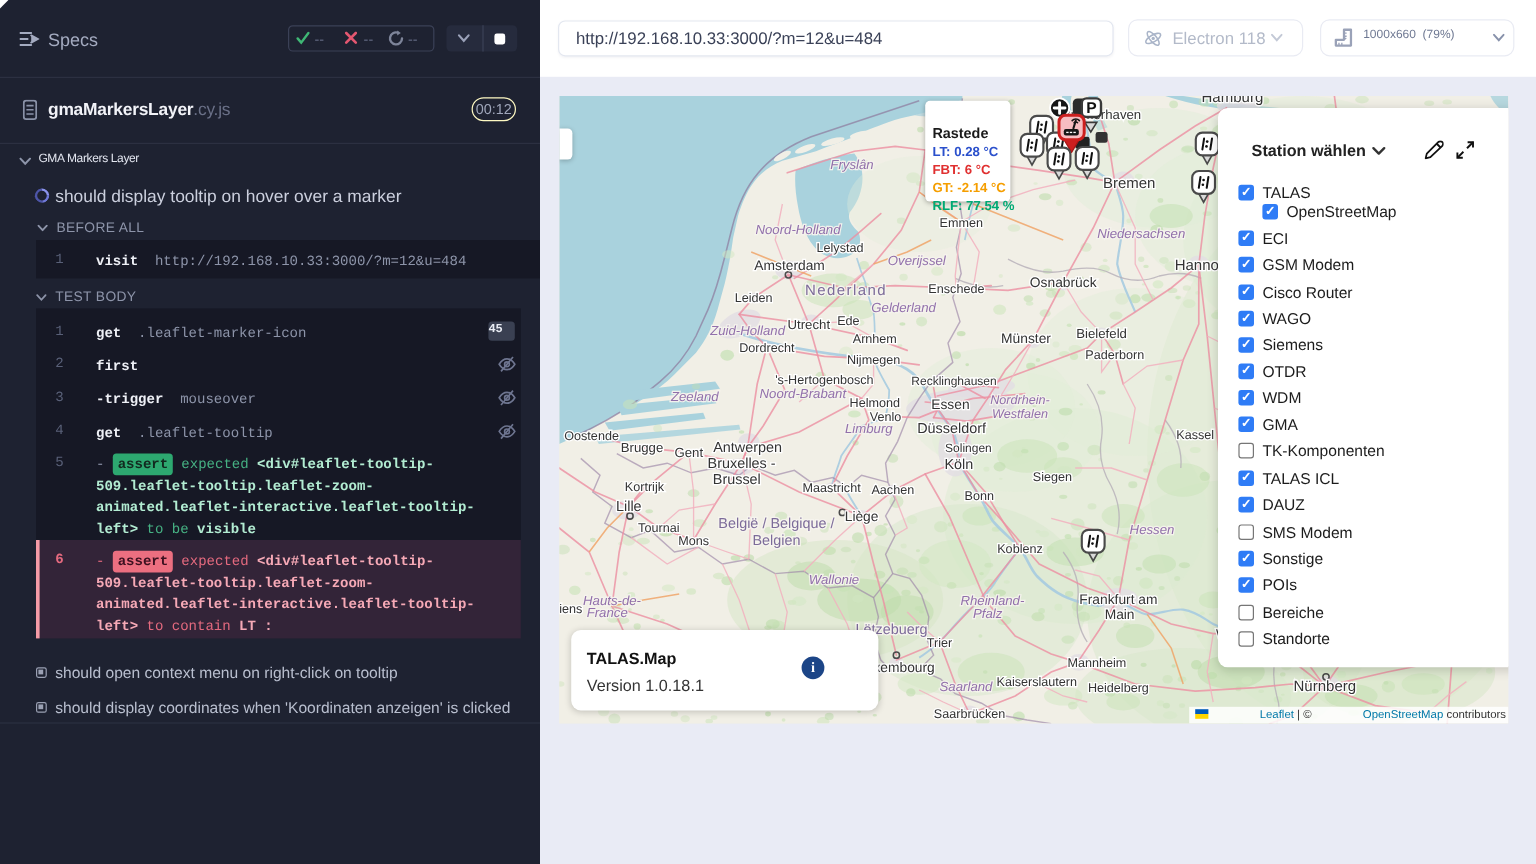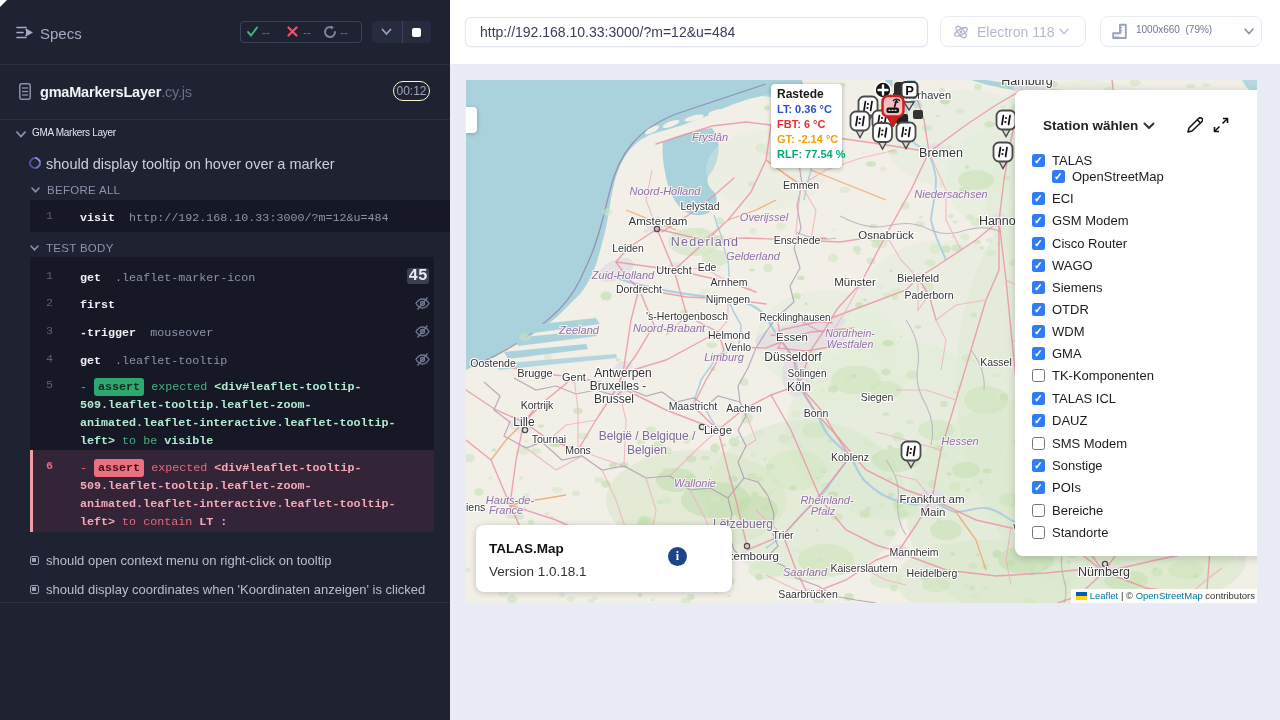--- a/index.html
+++ b/index.html
@@ -10,47 +10,47 @@
   #corner { position:absolute; left:0; top:0; width:0; height:0; border-left:7px solid #fff; border-bottom:7px solid transparent; }
   .divider { position:absolute; left:0; width:450px; height:1px; background:#2c3041; }
   
   #cmdblock1 { position:absolute; left:30px; top:200px; width:420px; height:32px; background:#161825; }
   #cmdblock2 { position:absolute; left:30px; top:257px; width:404px; height:193px; background:#161825; }
   #cmdblock3 { position:absolute; left:30px; top:450px; width:404px; height:82px; background:#332438; border-left:3px solid #f59ba6; }
   .lnum { position:absolute; font-family:"Liberation Mono",monospace; font-size:11.7px; color:#596078; text-align:right; width:20px; }
   .cmd  { position:absolute; font-family:"Liberation Mono",monospace; font-size:11.7px; line-height:18px; }
   .cw { color:#eef0f6; font-weight:bold; }
   .cg { color:#8d94a9; }
-  .badge45 { position:absolute; left:407px; top:268px; width:22px; height:16px; background:#3a4052; border-radius:3px; color:#e8ebf3; font-size:16px; font-weight:bold; text-align:center; line-height:16px; font-family:"Liberation Mono",monospace; }
+  .badge45 { position:absolute; left:407px; top:268px; width:22px; height:16px; background:#3a4052; border-radius:3px; color:#e8ebf3; font-size:10px; font-weight:bold; line-height:16px; font-family:"Liberation Mono",monospace; }
   .abadge { display:inline-block; border-radius:3px; padding:0 4px; font-weight:bold; }
   .g1 { color:#46b183; } .g2 { color:#b2ecd2; font-weight:bold; }
   .r1 { color:#e56a7f; } .r2 { color:#f6a9b6; font-weight:bold; }
   .eye { position:absolute; left:414px; width:17px; height:17px; }
   .pendbox { position:absolute; left:30px; width:9px; height:9px; border:1.5px solid #9ba1b4; border-radius:2px; }
   .pendbox::after { content:""; position:absolute; left:1.2px; top:1.2px; width:3.6px; height:3.6px; background:#9ba1b4; }
   .ptext { position:absolute; left:46px; font-size:13px; color:#b9bfcf; white-space:nowrap; }
   
   #topbar { position:absolute; left:450px; top:0; width:830px; height:64px; background:#fff; }
   #urlbox { position:absolute; left:15px; top:17px; width:463px; height:30px; border:1px solid #e3e7f0; border-radius:6px; box-shadow:0 1px 2px rgba(60,70,110,.06); font-size:14px; color:#3a4157; line-height:28px; padding-left:14px; background:#fff; }
   .tbtn { position:absolute; top:16px; height:31px; border:1px solid #e9ebf3; border-radius:8px; background:#fff; }
   
   #maparea { position:absolute; left:466px; top:80px; width:791px; height:523px; background:#f1efe6; overflow:hidden; }
   #searchbox { position:absolute; left:9px; top:9px; width:301px; height:43px; background:#fff; border-radius:4px; box-shadow:0 1px 5px rgba(0,0,0,.22); }
   #searchbox span { position:absolute; left:18px; top:23px; font-size:13.5px; color:#9aa0a8; }
-  #ltool { position:absolute; left:305px; top:4px; width:71px; height:84px; background:#fff; border-radius:4px; box-shadow:0 1px 4px rgba(0,0,0,.3); padding:3px 0 0 6px; font-size:11px; font-weight:bold; line-height:15px; white-space:nowrap; }
+  #ltool { position:absolute; left:305px; top:4px; width:71px; height:84px; background:#fff; border-radius:4px; box-shadow:0 1px 4px rgba(0,0,0,.3); padding:20px 0 0 6px; font-size:11px; font-weight:bold; line-height:15px; white-space:nowrap; }
   #ltool .tt { font-size:12px; color:#1a1a1a; }
   #panel { position:absolute; left:549px; top:10px; width:255px; height:466px; background:#fff; border-radius:8px; box-shadow:0 2px 10px rgba(0,0,0,.18); }
   .prow { position:absolute; height:16px; display:flex; align-items:center; }
   .cb { width:13px; height:13px; border-radius:2.5px; margin-right:7px; flex:none; }
   .cbc { background:#2f7cf6; color:#fff; font-size:10.5px; font-weight:bold; text-align:center; line-height:13px; }
   .cbu { background:#fff; border:1.5px solid #767676; }
   .plabel { font-size:13px; color:#1c1c1c; white-space:nowrap; }
   #vercard { position:absolute; left:10px; top:445px; width:256px; height:67px; background:#fff; border-radius:8px; box-shadow:0 1px 6px rgba(0,0,0,.2); }
   #attrib { position:absolute; right:0; top:509px; height:14px; background:rgba(255,255,255,.85); font-size:9.5px; color:#333; line-height:14px; padding:0 2px 0 5px; white-space:nowrap; }
-  #attrib a { color:#0078a8; text-decoration:none; }
+  #attrib a { color:#0078a8; text-decoration:none;margin-left:40px; }
   #leftctrl { position:absolute; left:0; top:27px; width:11px; height:26px; background:#fff; border-radius:0 4px 4px 0; box-shadow:0 1px 4px rgba(0,0,0,.25); }
 </style>
 </head>
 <body>
 
 <div id="sidebar">
   <div id="corner"></div>
 
   <svg class="abs" style="left:16px;top:25px" width="17" height="15" viewBox="0 0 17 15">
     <g stroke="#a4abc0" stroke-width="1.6" stroke-linecap="round" fill="none">
@@ -1120,21 +1120,21 @@
           <path d="M441,375.5 L442.4,366.5"></path>
           <path d="M447.6,375.5 L449,366.5"></path>
         </g>
 <circle cx="445" cy="369" r="1.1" fill="#111"></circle>
         <circle cx="444.4" cy="373" r="1.1" fill="#111"></circle>
       </g>
 </svg>
 <div id="leftctrl"></div>
 <div id="ltool">
   <span class="tt">Rastede</span><br>
-  <span style="color:#2b50cc">LT: 0.36 °C</span><br>
+  <span style="color:#2b50cc">LT: 0.28 °C</span><br>
   <span style="color:#e03030">FBT: 6 °C</span><br>
   <span style="color:#f59e00">GT: -2.14 °C</span><br>
   <span style="color:#00a974">RLF: 77.54 %</span>
 </div>
 <div id="panel">
   <div class="abs" style="left:28px;top:28px;font-size:13.5px;font-weight:600;color:#222">Station wählen</div>
   <svg class="abs" style="left:128px;top:32px" width="12" height="8" viewBox="0 0 12 8">
         <path d="M1.5,1.5 L6,6 L10.5,1.5" stroke="#333" stroke-width="2" fill="none" stroke-linecap="round" stroke-linejoin="round"></path>
       </svg>
   <svg class="abs" style="left:172px;top:27px" width="16" height="16" viewBox="0 0 16 16">

